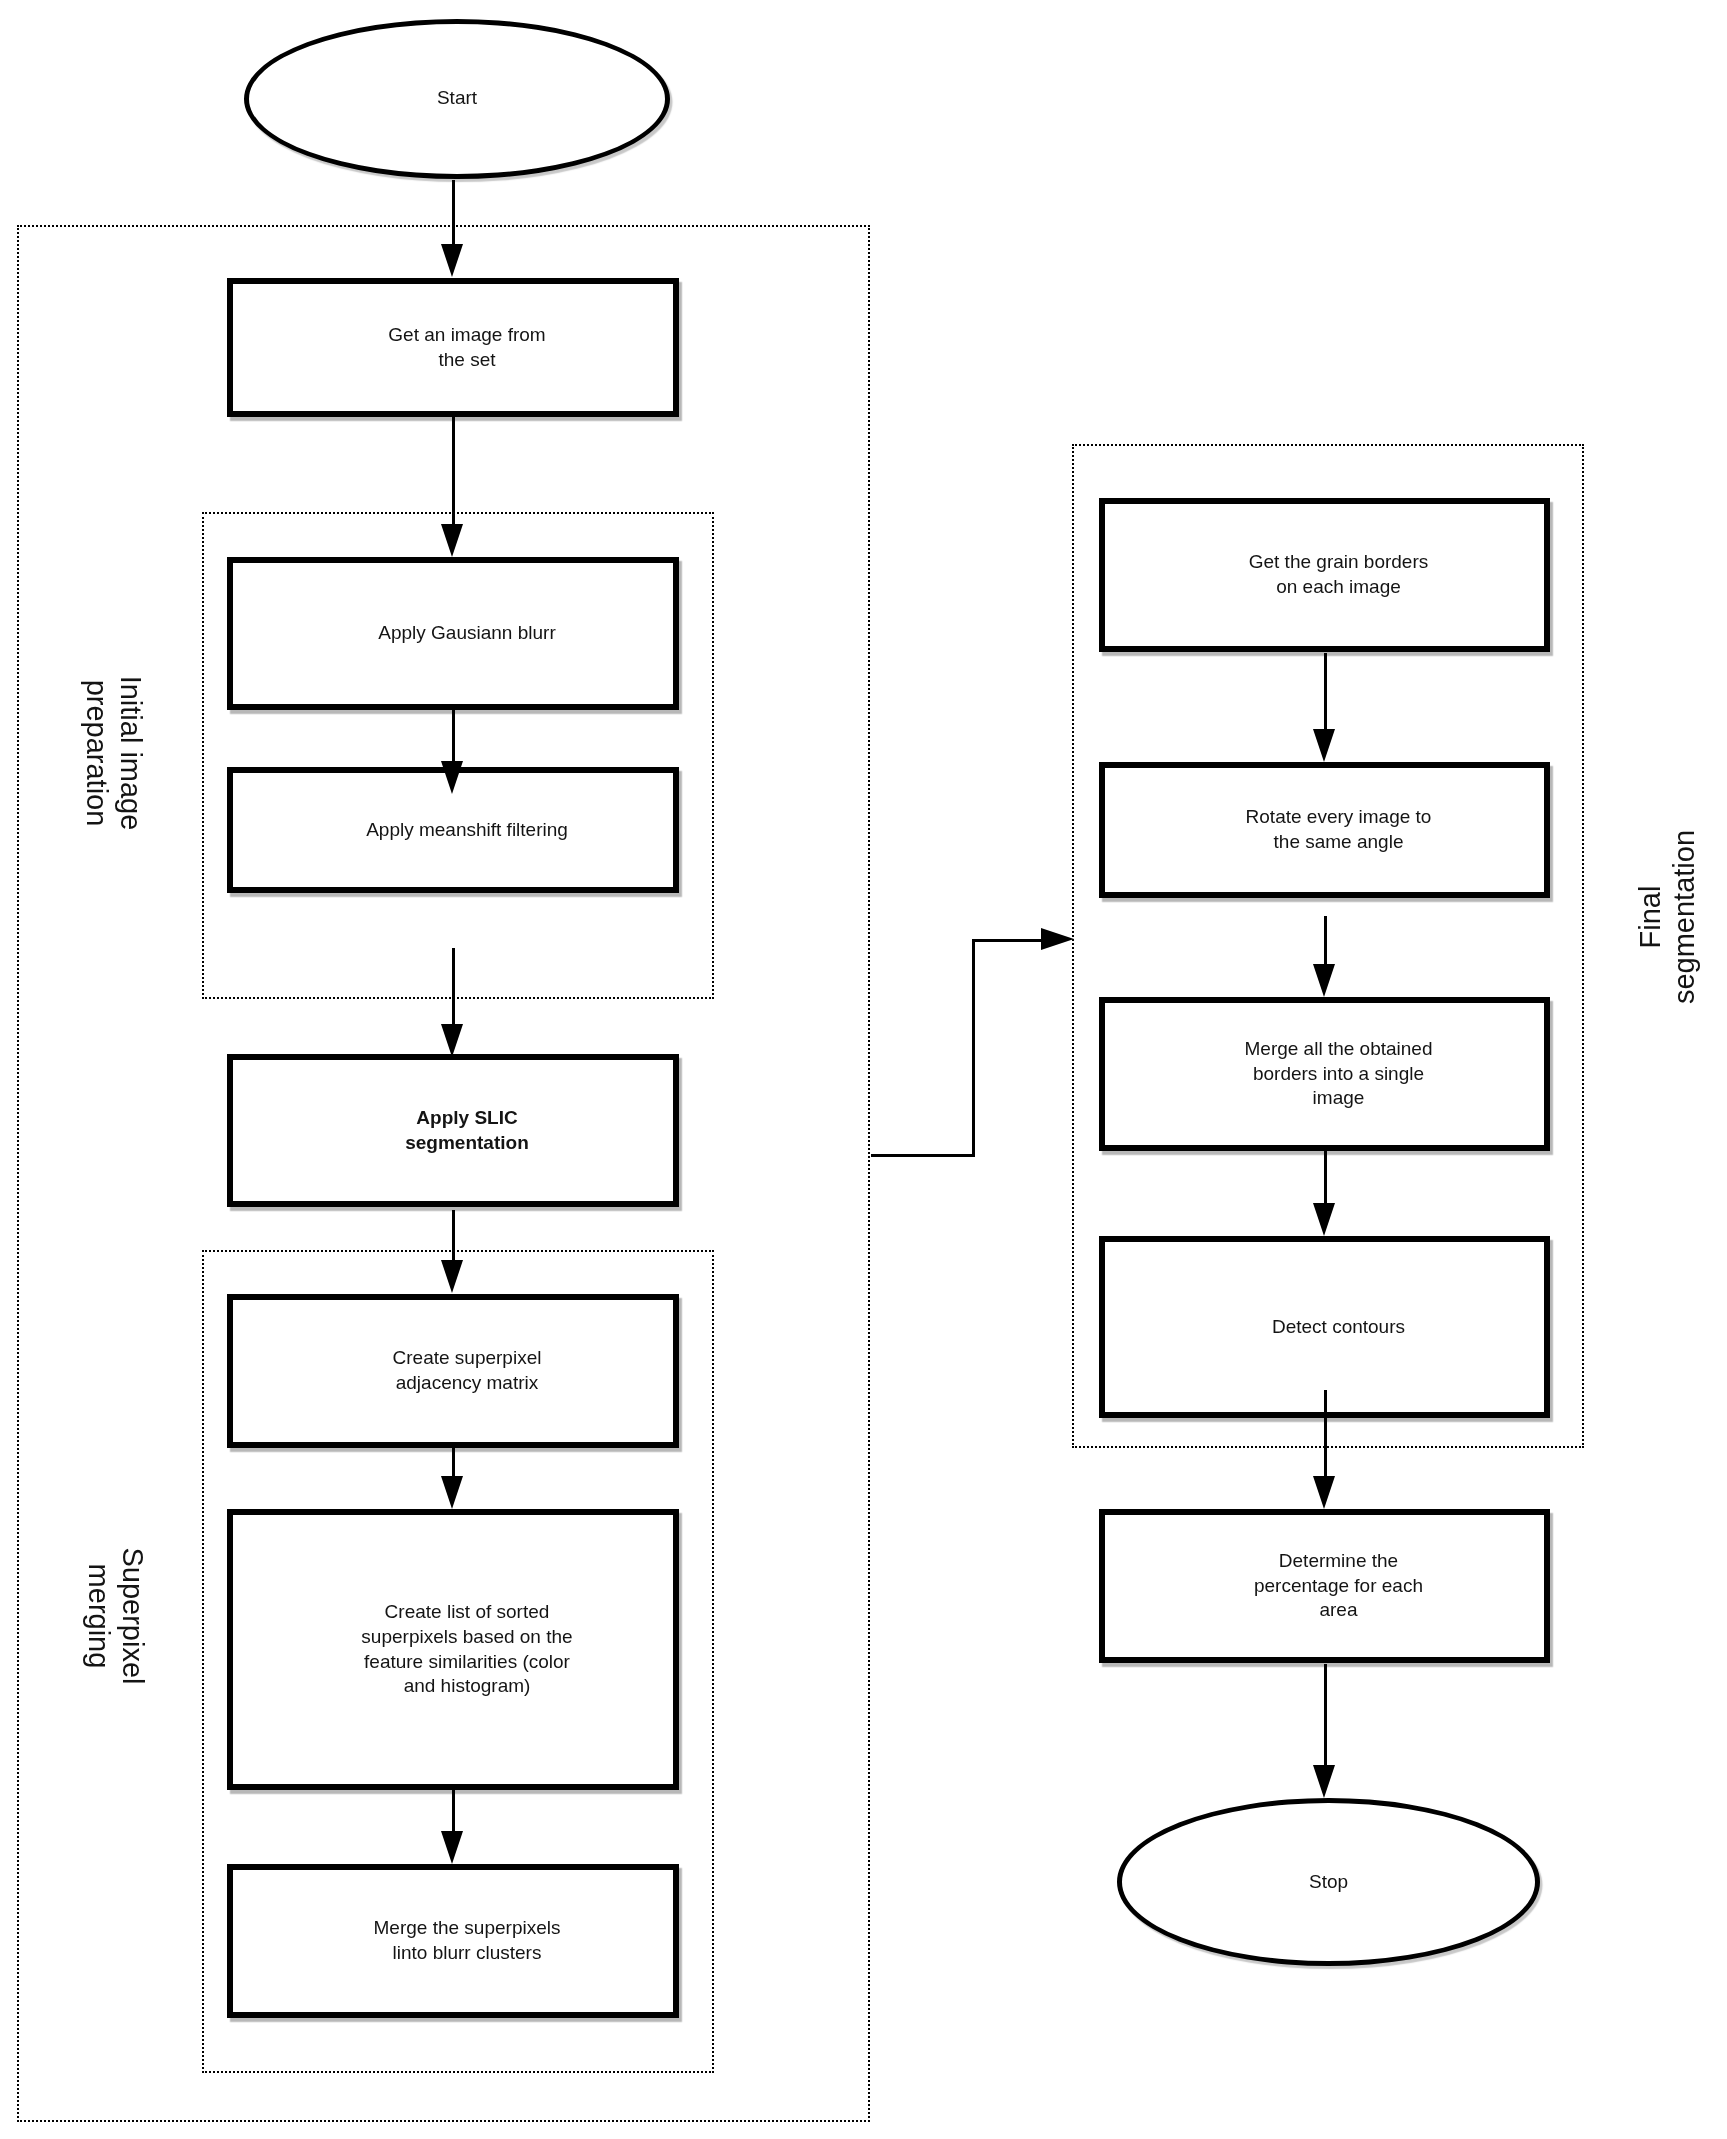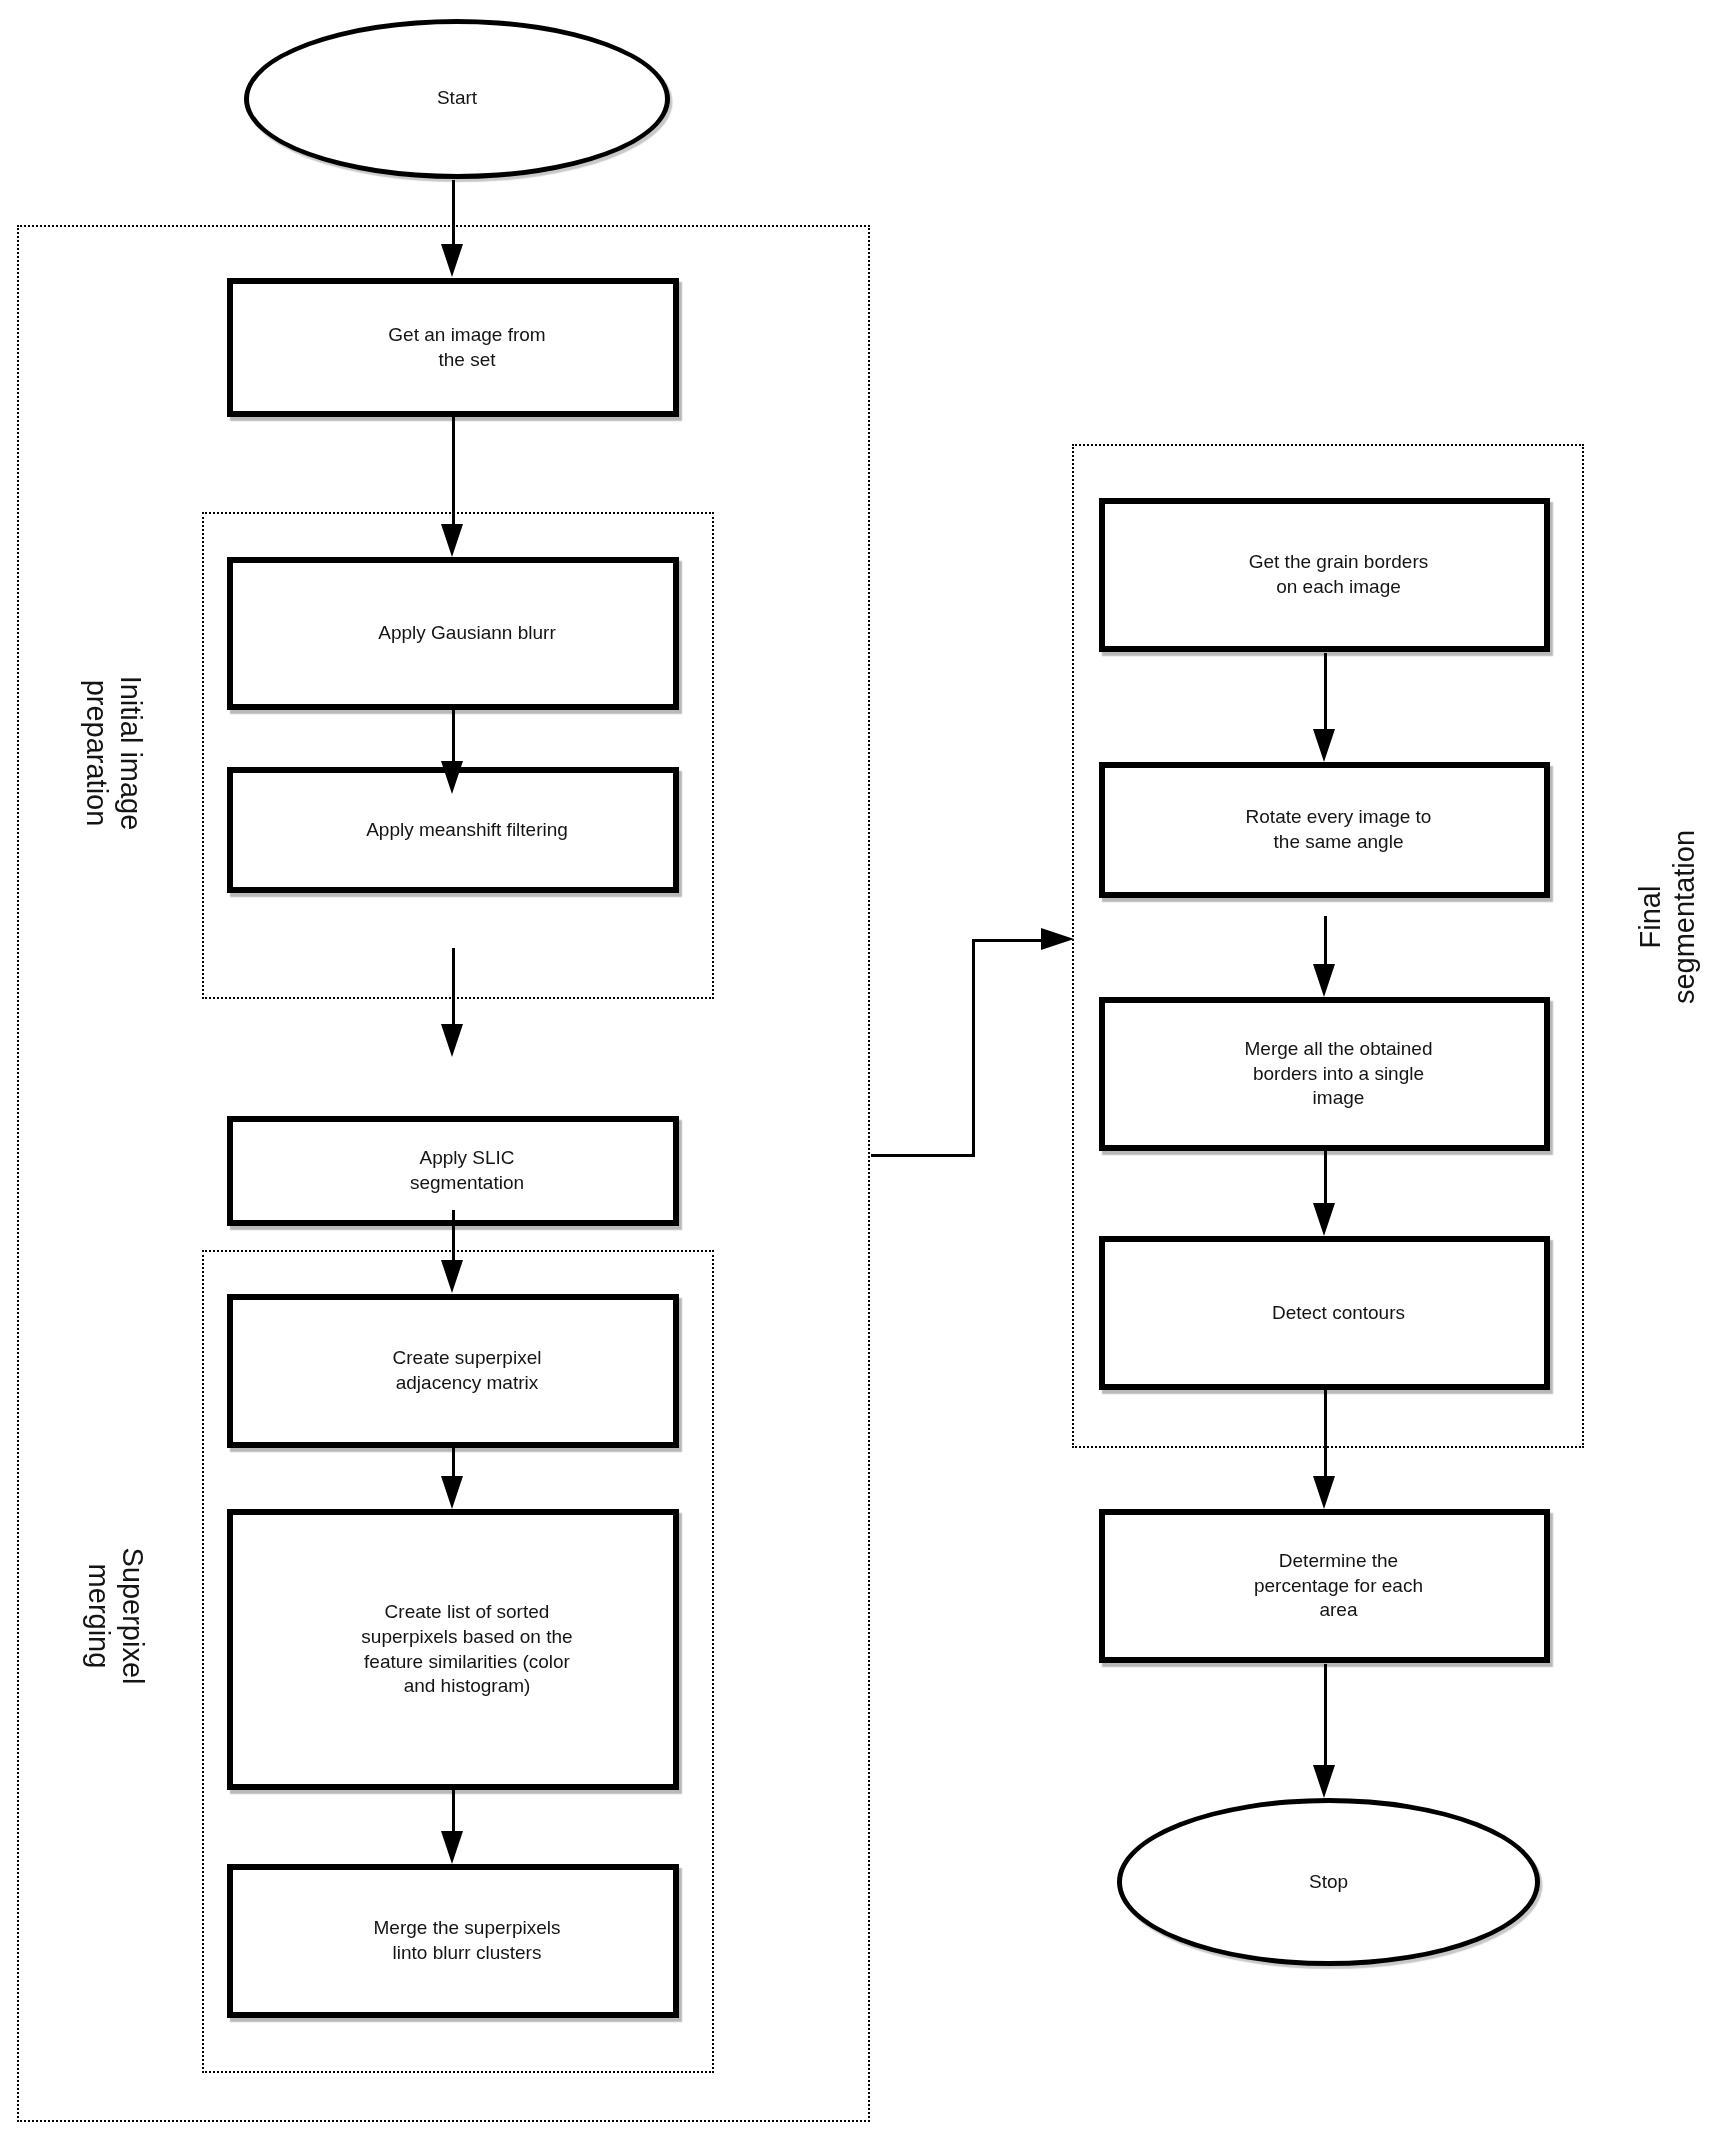--- a/index.html
+++ b/index.html
@@ -38,28 +38,28 @@
     line-height:1.3;
     text-align:center;
     white-space:pre-line;
     padding:0 5px;
   }
   .lcol{left:227px;width:452px;}
   .rcol{left:1099px;width:451px;}
   #n-getimg{top:278px;height:139px;}
   #n-gauss{top:557px;height:153px;}
   #n-mean{top:767px;height:126px;}
-  #n-slic{top:1116px;height:110px;}
+  #n-slic{top:1054px;height:153px;font-weight:bold;}
   #n-adj{top:1294px;height:154px;}
   #n-sorted{top:1509px;height:281px;}
   #n-mergesp{top:1864px;height:154px;}
   #n-grain{top:498px;height:154px;}
   #n-rotate{top:762px;height:136px;}
   #n-mergeb{top:997px;height:154px;align-items:center;}
-  #n-detect{top:1236px;height:154px;}
+  #n-detect{top:1236px;height:182px;}
   #n-pct{top:1509px;height:154px;}
 
   
   .terminal{
     position:absolute;
     border:5.6px solid #000;
     border-radius:50%;
     background:#fff;
     box-sizing:border-box;
     display:flex;align-items:center;justify-content:center;

